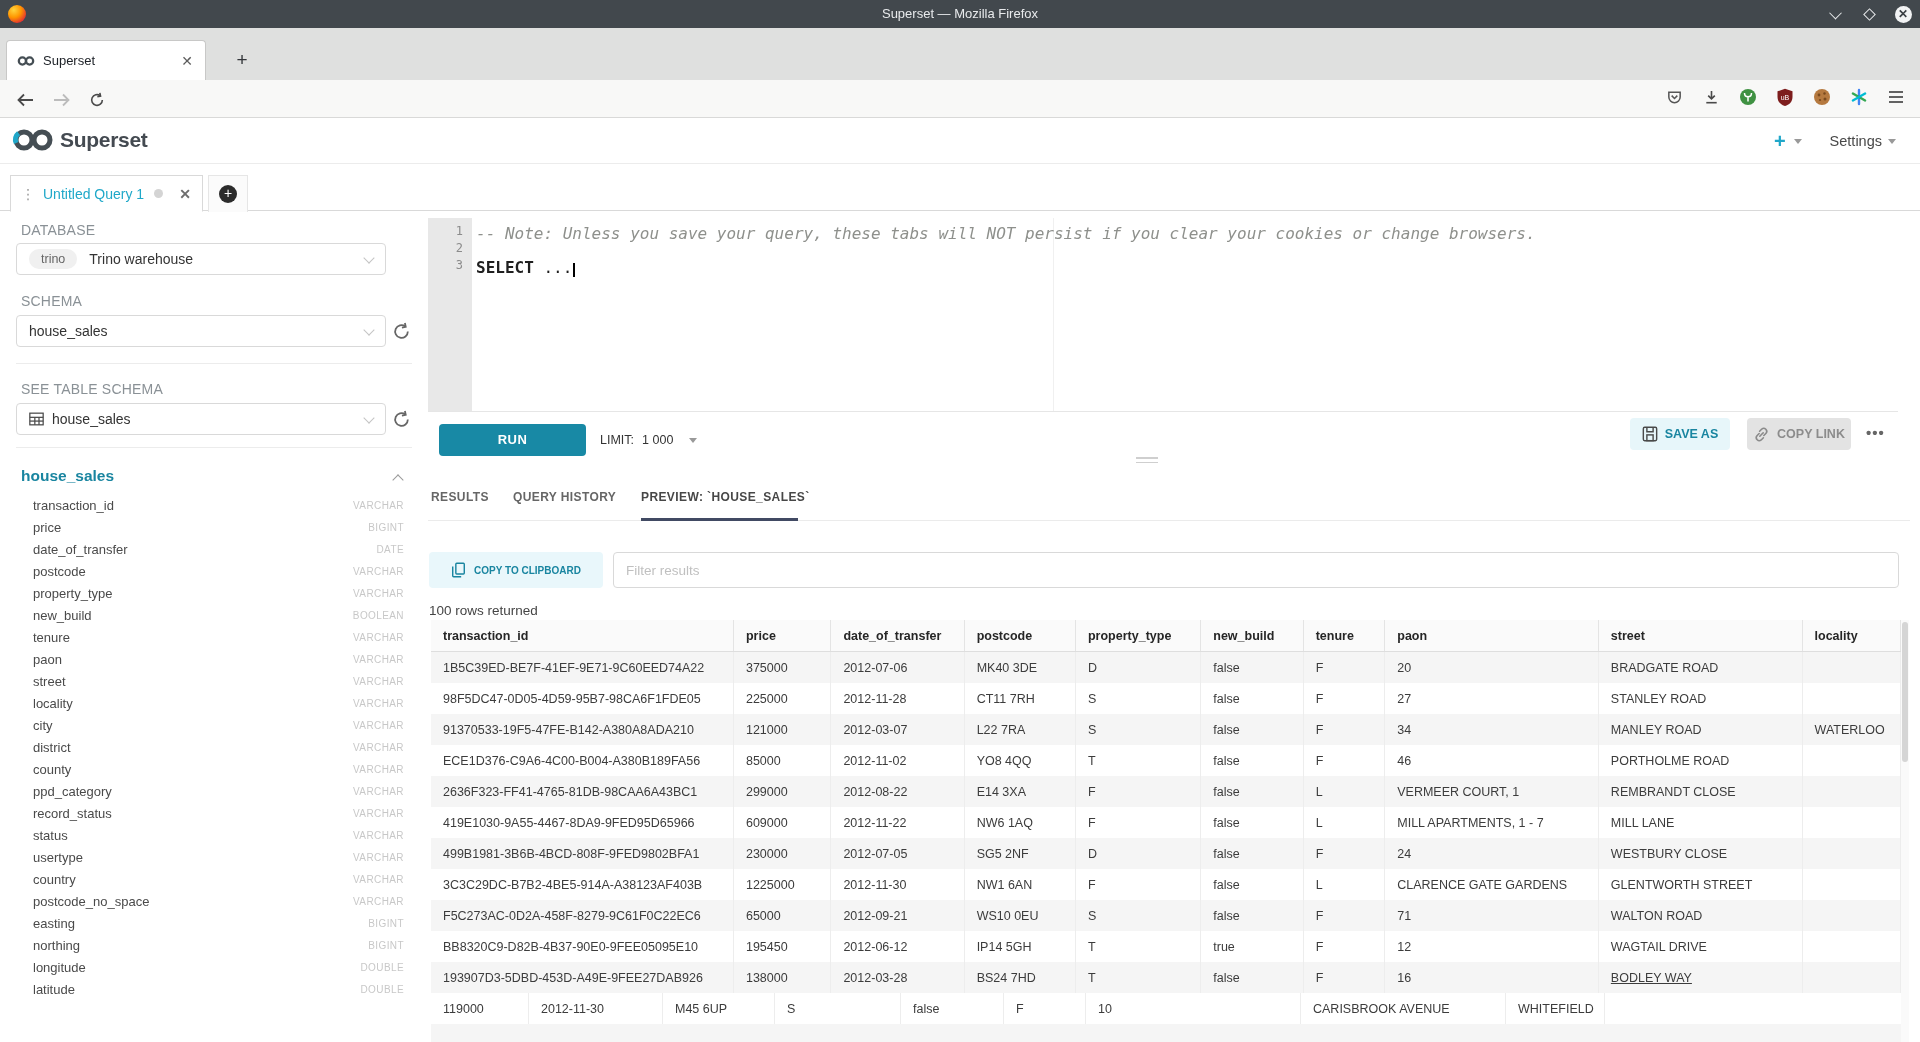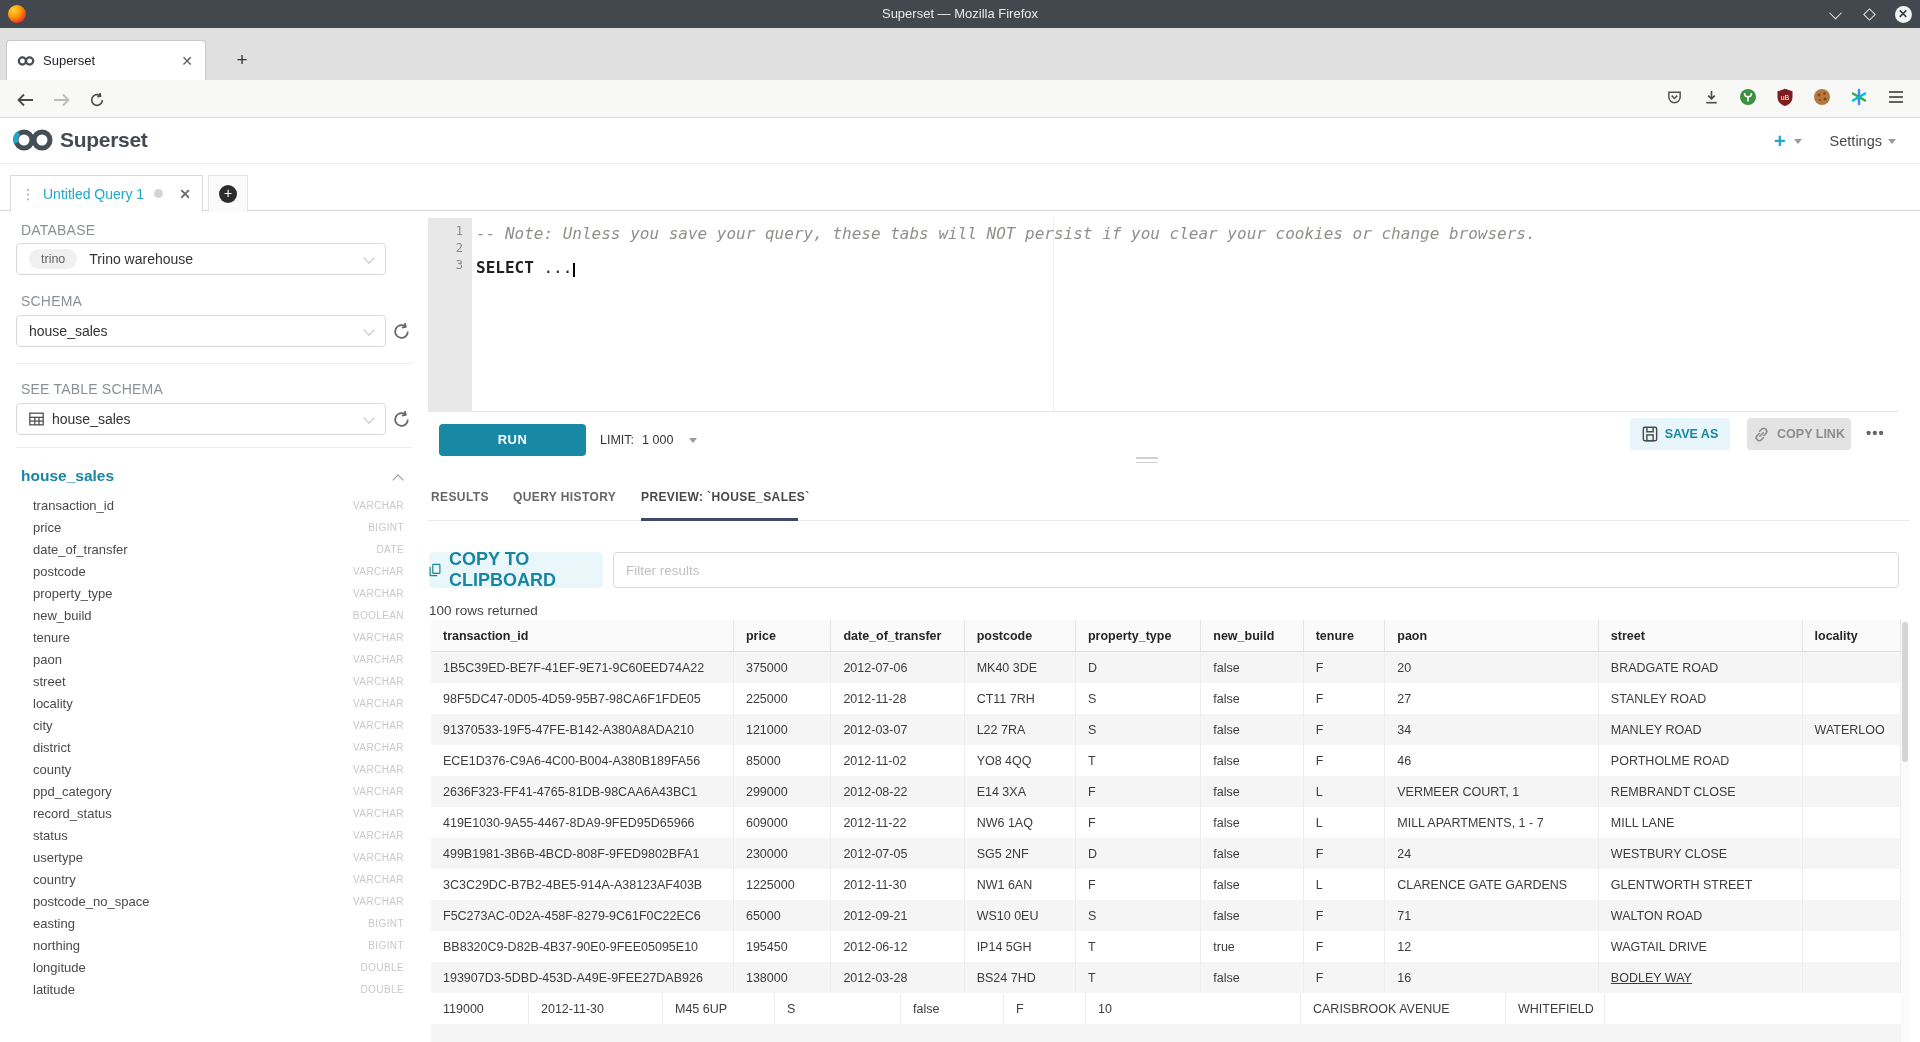--- a/index.html
+++ b/index.html
@@ -97,21 +97,21 @@
   .drag-handle { position:absolute; left:1136px; top:457px; width:22px; cursor:row-resize; }
   .drag-handle div { height:1.5px; background:#cfcfcf; margin-bottom:3px; }
 
   
   .south-tabs { position:absolute; left:428px; top:478px; width:1482px; height:43px; border-bottom:1px solid #ebebeb; }
   .s-tab { position:absolute; top:12px; font-size:12px; font-weight:bold; letter-spacing:0.4px; color:#666; cursor:pointer; }
   .s-tab.active { color:#474747; }
   .s-underline { position:absolute; left:213px; top:40px; width:157px; height:3px; background:#414a63; }
 
   .copy-clip-btn { position:absolute; left:429px; top:552px; width:174px; height:36px; background:#e9f7fb; border-radius:4px; display:flex; align-items:center; justify-content:center; gap:8px; cursor:pointer; }
-  .copy-clip-btn span { font-size:18px; font-weight:bold; color:#1985a0; }
+  .copy-clip-btn span { font-size:10px; font-weight:bold; color:#1985a0; }
   .filter-input { position:absolute; left:613px; top:552px; width:1286px; height:36px; border:1px solid #d9d9d9; border-radius:4px; font-size:13.5px; color:#333; padding:0 12px; font-family:"Liberation Sans", sans-serif; }
   .filter-input::placeholder { color:#c0c0c0; }
   .rows-returned { position:absolute; left:429px; top:603px; font-size:13.5px; color:#454545; }
 
   
   .rtable { position:absolute; left:431px; top:620px; width:1470px; }
   .t-head { display:flex; height:32px; background:#fafafa; border-bottom:1px solid #dedede; }
   .t-head .t-cell { font-weight:bold; color:#262626; border-right:1px solid #e4e4e4; }
   .t-row { display:flex; height:31px; }
   .t-row:nth-child(odd) { background:#f5f5f5; }

